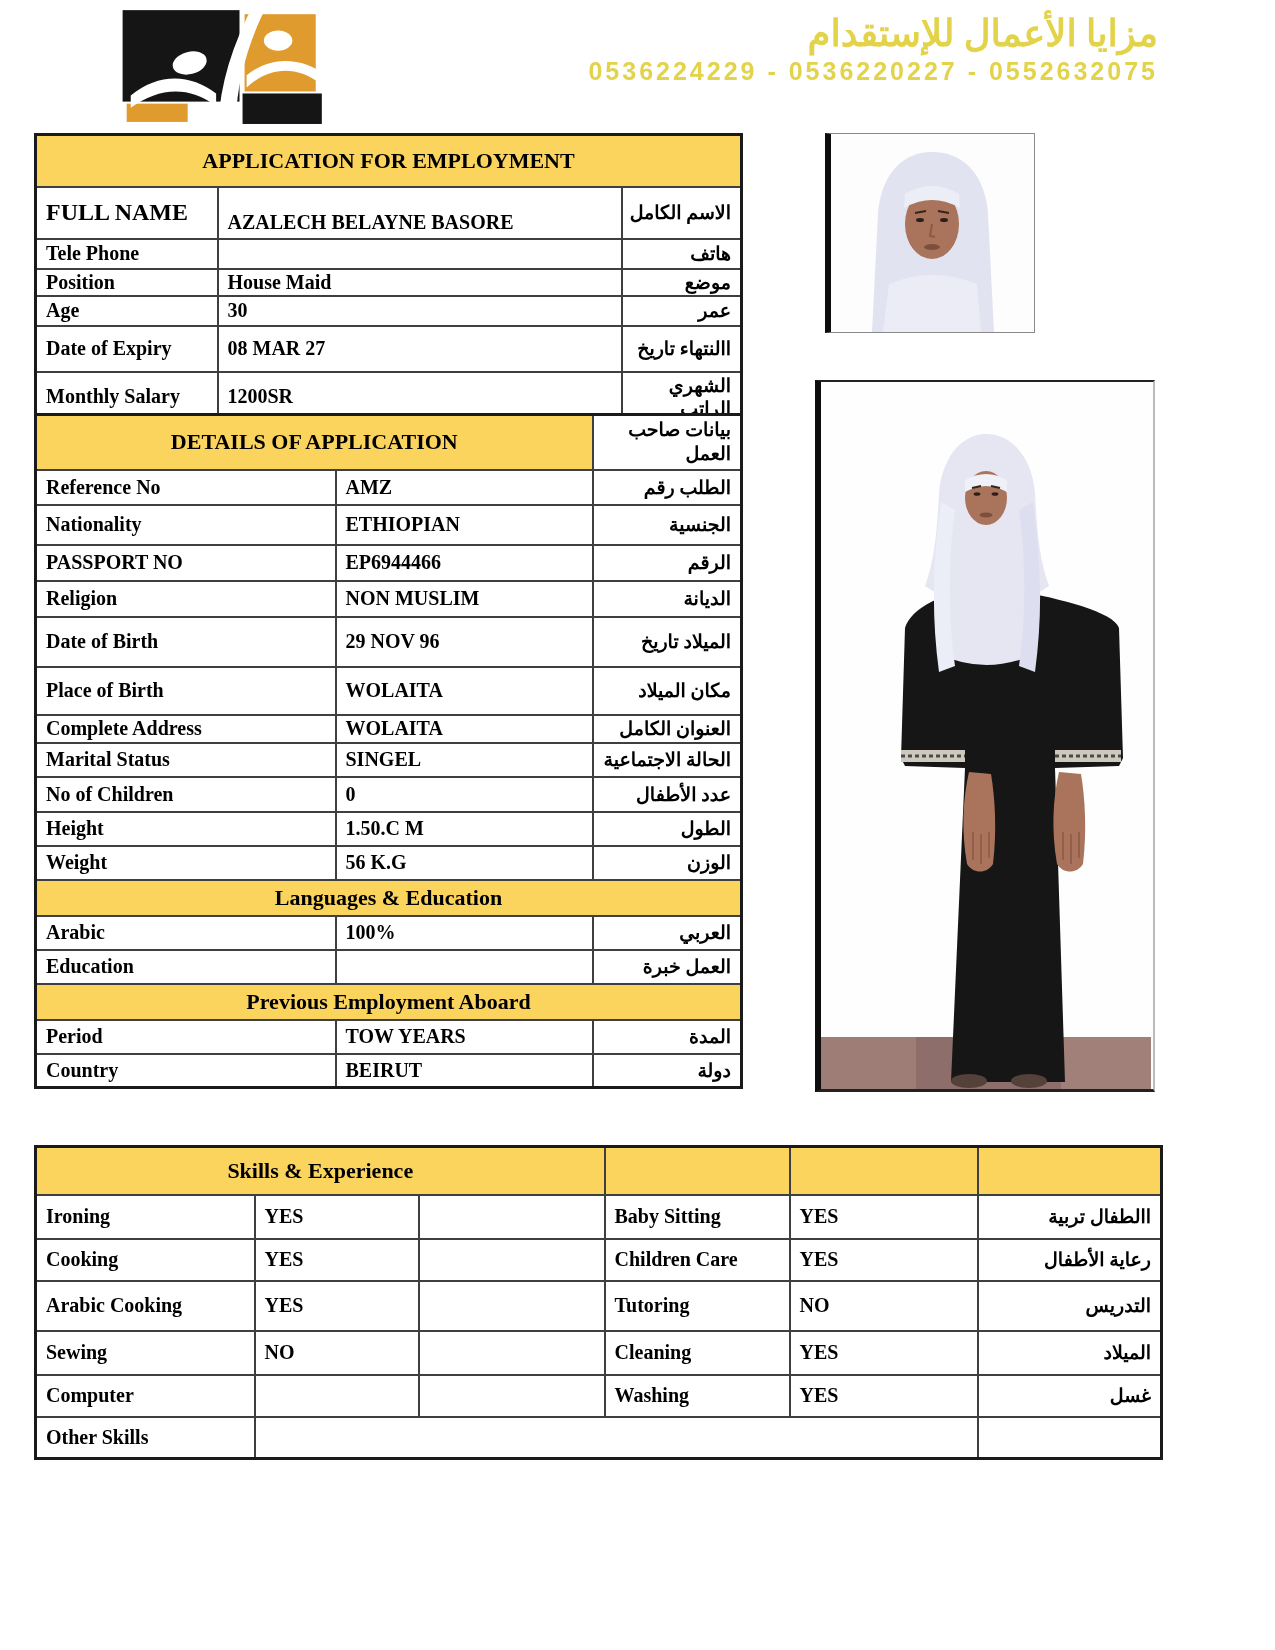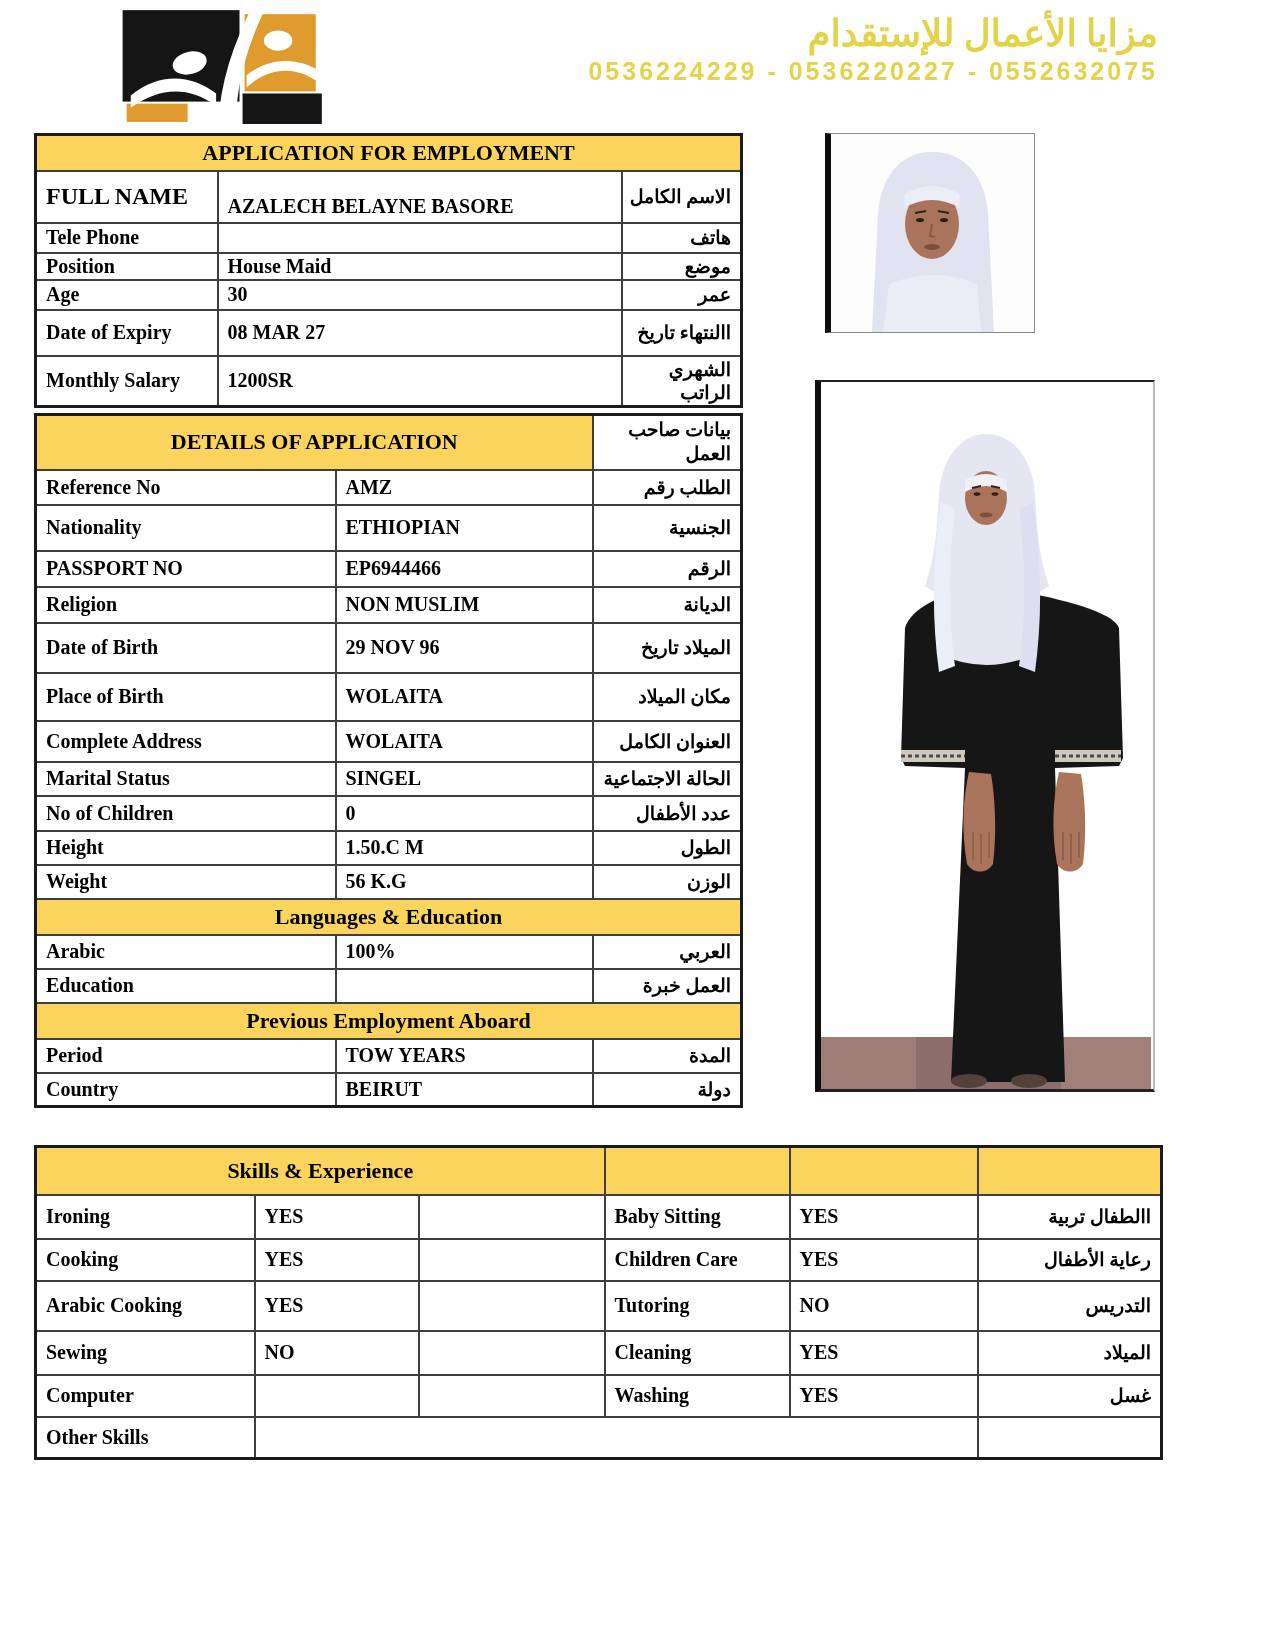--- a/index.html
+++ b/index.html
@@ -52,21 +52,21 @@
     <div class="agency-ph">0536224229 - 0536220227 - 0552632075</div>
   </div>
 
   <table id="app-table" style="left:34px;top:133px;width:706px;">
     <colgroup>
         <col style="width:182px">
         <col style="width:404px">
         <col style="width:120px">
       </colgroup>
     <tbody>
-      <tr style="height:36px">
+      <tr style="height:52px">
         <td colspan="3" class="yellow">APPLICATION FOR EMPLOYMENT</td>
       </tr>
     <tr style="height: 52px;">
           <td class="lbl big">FULL NAME</td>
           <td class="val vbottom">AZALECH BELAYNE BASORE</td>
           <td class="arc">الاسم الكامل</td>
         </tr>
         <tr style="height: 30px;">
           <td class="lbl">Tele Phone</td>
           <td class="val"></td>
@@ -119,21 +119,21 @@
     <tbody>
       <tr style="height:55px">
         <td colspan="2" class="yellow">DETAILS OF APPLICATION</td>
         <td class="arc hdr-ar">بيانات صاحب العمل</td>
       </tr>
     <tr style="height: 35px;">
           <td class="lbl">Reference No</td>
           <td class="val">AMZ</td>
           <td class="arc">الطلب رقم</td>
         </tr>
-        <tr style="height: 46px;">
+        <tr style="height: 40px;">
           <td class="lbl">Nationality</td>
           <td class="val">ETHIOPIAN</td>
           <td class="arc">الجنسية</td>
         </tr>
         <tr style="height: 36px;">
           <td class="lbl">PASSPORT NO</td>
           <td class="val">EP6944466</td>
           <td class="arc">الرقم</td>
         </tr>
         <tr style="height: 36px;">
@@ -144,21 +144,21 @@
         <tr style="height: 50px;">
           <td class="lbl">Date of Birth</td>
           <td class="val">29 NOV 96</td>
           <td class="arc">الميلاد تاريخ</td>
         </tr>
         <tr style="height: 48px;">
           <td class="lbl">Place of Birth</td>
           <td class="val">WOLAITA</td>
           <td class="arc">مكان الميلاد</td>
         </tr>
-        <tr style="height: 41px;">
+        <tr style="height: 28px;">
           <td class="lbl">Complete Address</td>
           <td class="val">WOLAITA</td>
           <td class="arc">العنوان الكامل</td>
         </tr>
         <tr style="height: 34px;">
           <td class="lbl">Marital Status</td>
           <td class="val">SINGEL</td>
           <td class="arc">الحالة الاجتماعية</td>
         </tr>
         <tr style="height: 35px;">

